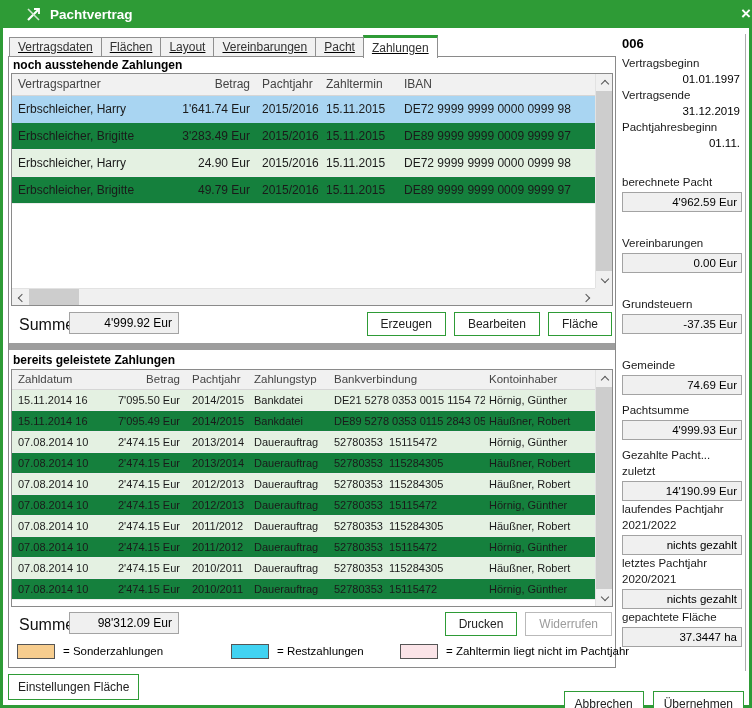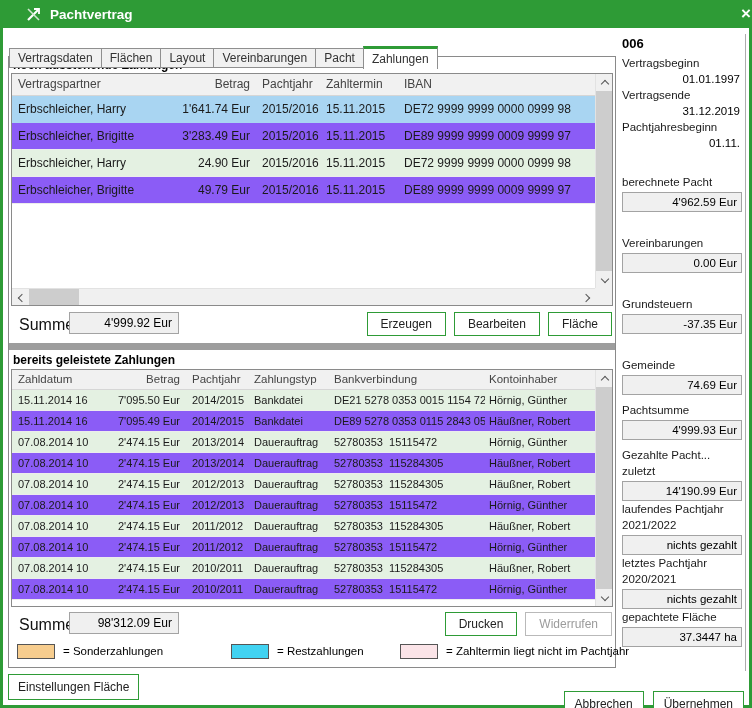--- a/index.html
+++ b/index.html
@@ -13,21 +13,21 @@
   *{margin:0;padding:0;box-sizing:border-box;font-family:"Liberation Sans","DejaVu Sans",sans-serif;}
   html,body{background:#d8d8d8;}
   .window{position:relative;width:752px;height:708px;background:var(--green);overflow:hidden;}
   .titlebar{position:absolute;left:16px;top:0;width:752px;height:28px;background:var(--green);display:flex;align-items:center;}
   .app-icon{margin-left:9px;display:flex;align-items:center;}
   .title-text{color:#fff;font-weight:bold;font-size:13.5px;margin-left:8px;}
   .close-btn{position:absolute;right:0;top:0;width:44px;height:28px;display:flex;align-items:center;justify-content:center;color:#fff;font-size:17px;font-weight:bold;cursor:default;}
   .content{position:absolute;left:3px;top:28px;width:746px;height:677px;background:#fff;}
 
   
-  .tabbar{position:absolute;left:6px;top:17px;height:23px;display:flex;align-items:flex-end;z-index:3;}
+  .tabbar{position:absolute;left:6px;top:6px;height:23px;display:flex;align-items:flex-end;z-index:3;text-decoration:underline;}
   .tab{height:20px;line-height:19px;padding:0 8px;font-size:12px;color:#333;background:#f1f1f1;border:1px solid #8f8f8f;border-right:none;white-space:nowrap;}
   .tab:last-child{border-right:1px solid #8f8f8f;}
   .tab.active{height:23px;line-height:20px;background:#fff;border:1px solid #8f8f8f;border-top:3px solid var(--green);border-bottom:none;position:relative;z-index:4;margin-bottom:-1px;}
 
   
   .panel{position:absolute;left:5px;top:28px;width:608px;height:612px;border:1px solid var(--panel-border);background:#fff;}
   .sec-heading{position:absolute;left:4px;font-weight:bold;font-size:12px;color:#000;white-space:nowrap;}
   #heading1{top:1px;}
   #heading2{top:296px;}
 
@@ -36,21 +36,21 @@
   #table2{left:2px;top:312px;width:602px;height:238px;}
   .tbl-content{position:absolute;left:0;top:0;overflow:hidden;background:#fff;}
   #table1 .tbl-content{right:17px;bottom:17px;}
   #table2 .tbl-content{right:17px;bottom:0;}
 
   .thead{background:#f1f1f1;border-bottom:1px solid #d6d6d6;color:#444;}
   .t1g{display:grid;grid-template-columns:150px 96px 64px 78px 1fr;}
   .t2g{display:grid;grid-template-columns:96px 80px 62px 80px 155px 1fr;}
   #table1 .thead{height:22px;line-height:21px;font-size:12px;}
   #table2 .thead{height:20px;line-height:19px;font-size:11.5px;}
-  .trow{background:#8b5cf6;color:#1a1a1a;border-bottom:1px solid #ececec;}
+  .trow{background:#15803d;color:#1a1a1a;border-bottom:1px solid #ececec;}
   #table1 .trow{height:27px;line-height:26px;font-size:12px;}
   #table2 .trow{height:21px;line-height:20px;font-size:11px;}
   .trow.alt{background:var(--alt);}
   .trow.sel{background:var(--sel);border-bottom-color:var(--sel);}
   .cell{padding:0 4px;white-space:pre;overflow:hidden;}
   .cell.c0{padding-left:6px;}
   .cell.c1{text-align:right;padding-right:8px;}
 
   
   .vscroll{position:absolute;right:0;top:0;width:17px;background:#cdcdcd;border-left:1px solid #e2e2e2;display:flex;flex-direction:column;justify-content:space-between;}

